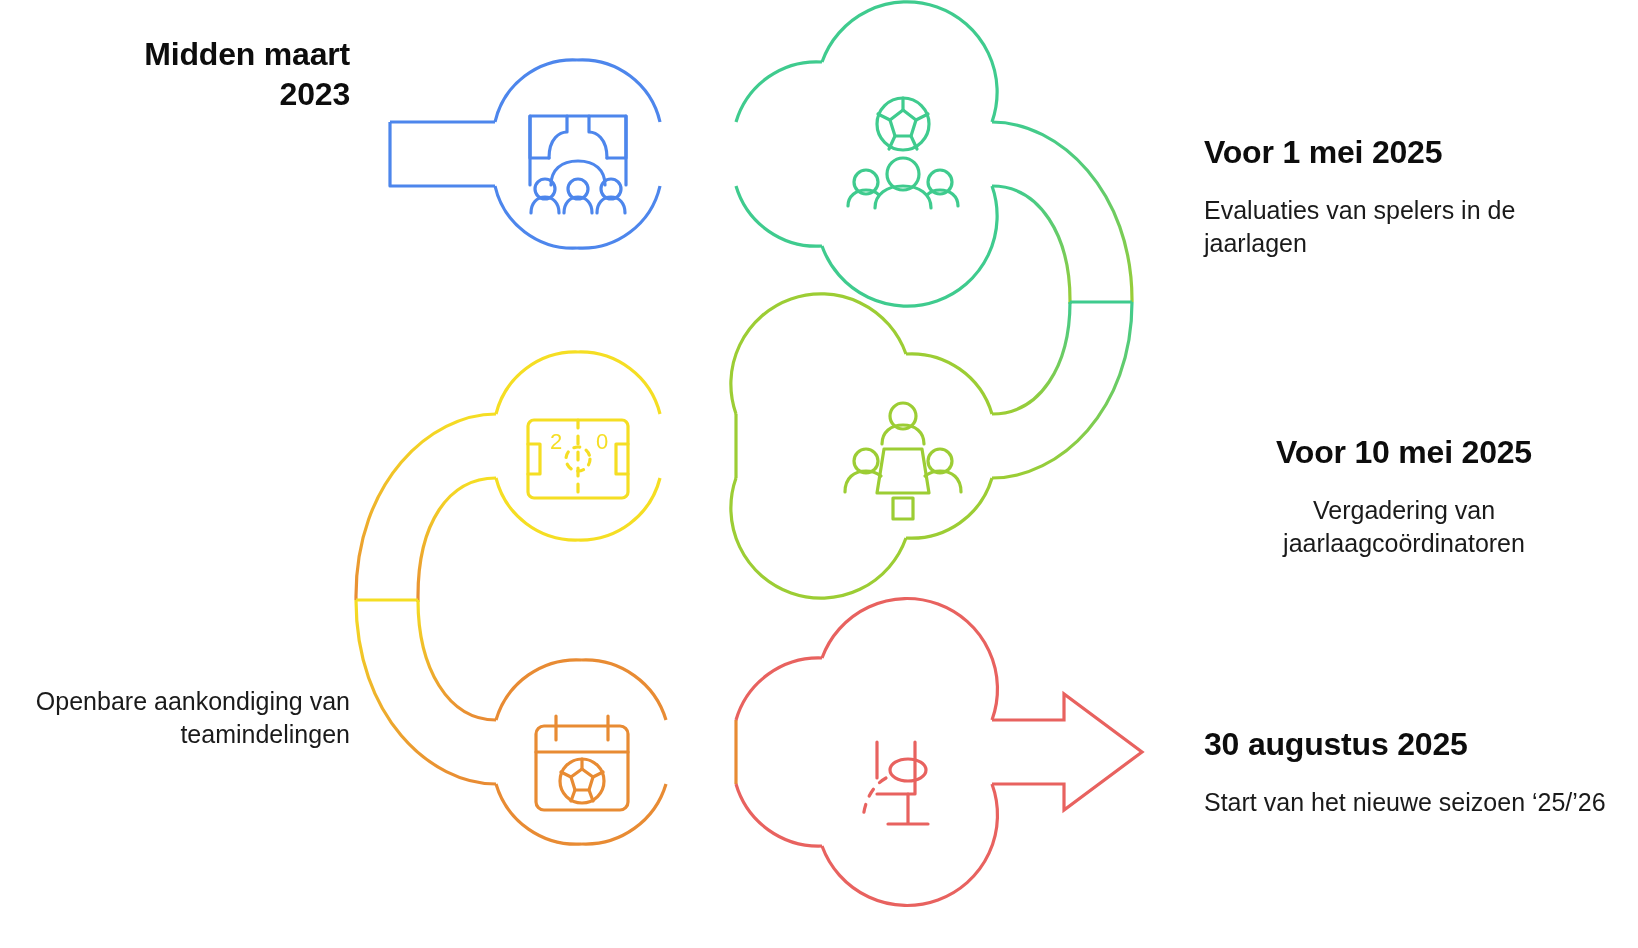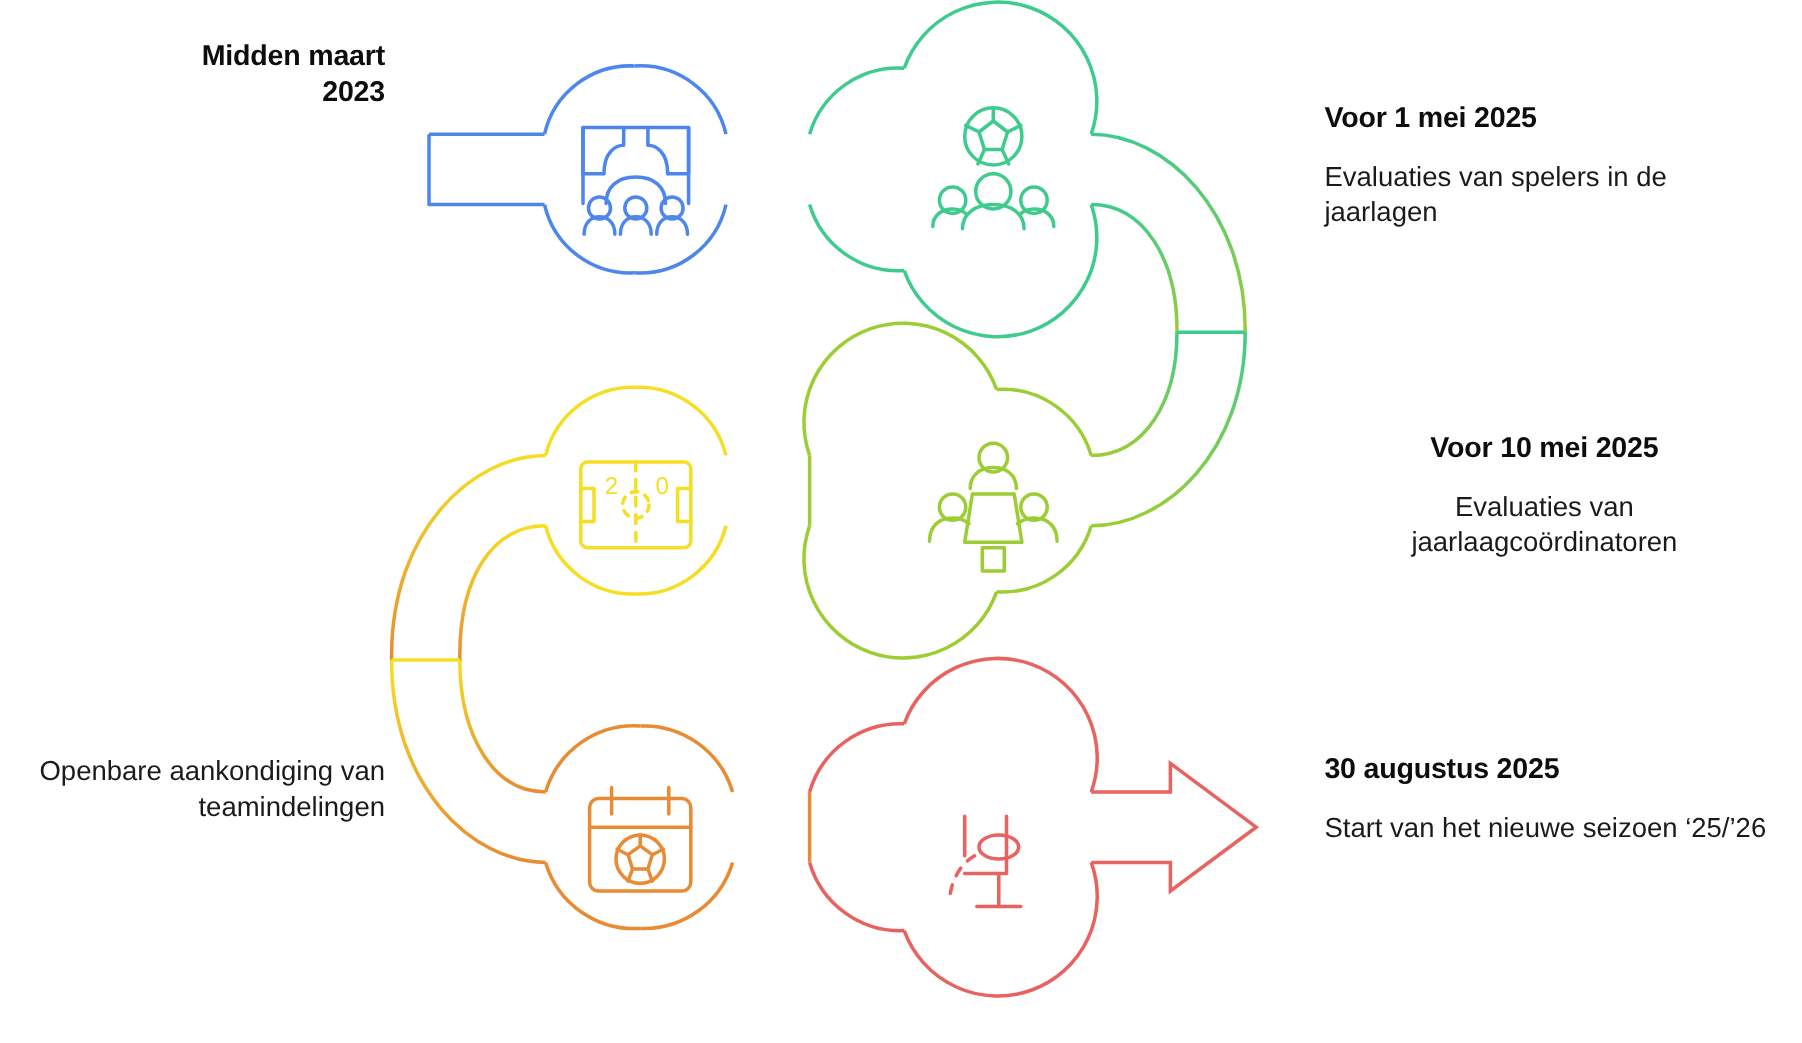--- a/index.html
+++ b/index.html
@@ -13,34 +13,34 @@
     overflow: hidden;
     color: #111111;
   }
   #stage { position: absolute; inset: 0; }
 
   svg.flow { position: absolute; left: 0; top: 0; width: 1638px; height: 948px; }
 
   .txtblock { position: absolute; }
   .txtblock .date {
     font-weight: bold;
-    font-size: 26px;
+    font-size: 32px;
     line-height: 1.25;
     color: #0d0d0d;
     margin: 0 0 22px 0;
     letter-spacing: -0.2px;
   }
   .txtblock .desc {
     font-size: 25px;
     line-height: 1.3;
     color: #1a1a1a;
     margin: 0;
   }
   .left  { text-align: right; }
-  .right { text-align: left; }
+  .right { text-align: left; margin-top: 42px; }
 
   
   #blk-0 { left: 20px;   top: 34px;  width: 330px; }
   #blk-1 { left: 1204px; top: 90px;  width: 400px; }
   #blk-2 { left: 10px;   top: 395px; width: 340px; }
   #blk-3 { left: 1204px; top: 390px; width: 400px; text-align: center; }
   #blk-4 { left: 20px;   top: 685px; width: 330px; }
   #blk-5 { left: 1204px; top: 682px; width: 410px; }
 </style>
 </head>
@@ -219,21 +219,21 @@
   <div class="txtblock right" id="blk-1">
     <div class="date">Voor 1 mei 2025</div>
     <p class="desc">Evaluaties van spelers in de jaarlagen</p>
   </div>
 
   <div class="txtblock left" id="blk-2">
   </div>
 
   <div class="txtblock right" id="blk-3">
     <div class="date">Voor 10 mei 2025</div>
-    <p class="desc">Evaluaties van jaarlaagcoördinatoren</p>
+    <p class="desc">Vergadering van jaarlaagcoördinatoren</p>
   </div>
 
   <div class="txtblock left" id="blk-4">
     <p class="desc">Openbare aankondiging van teamindelingen</p>
   </div>
 
   <div class="txtblock right" id="blk-5">
     <div class="date">30 augustus 2025</div>
     <p class="desc">Start van het nieuwe seizoen ‘25/’26</p>
   </div>

